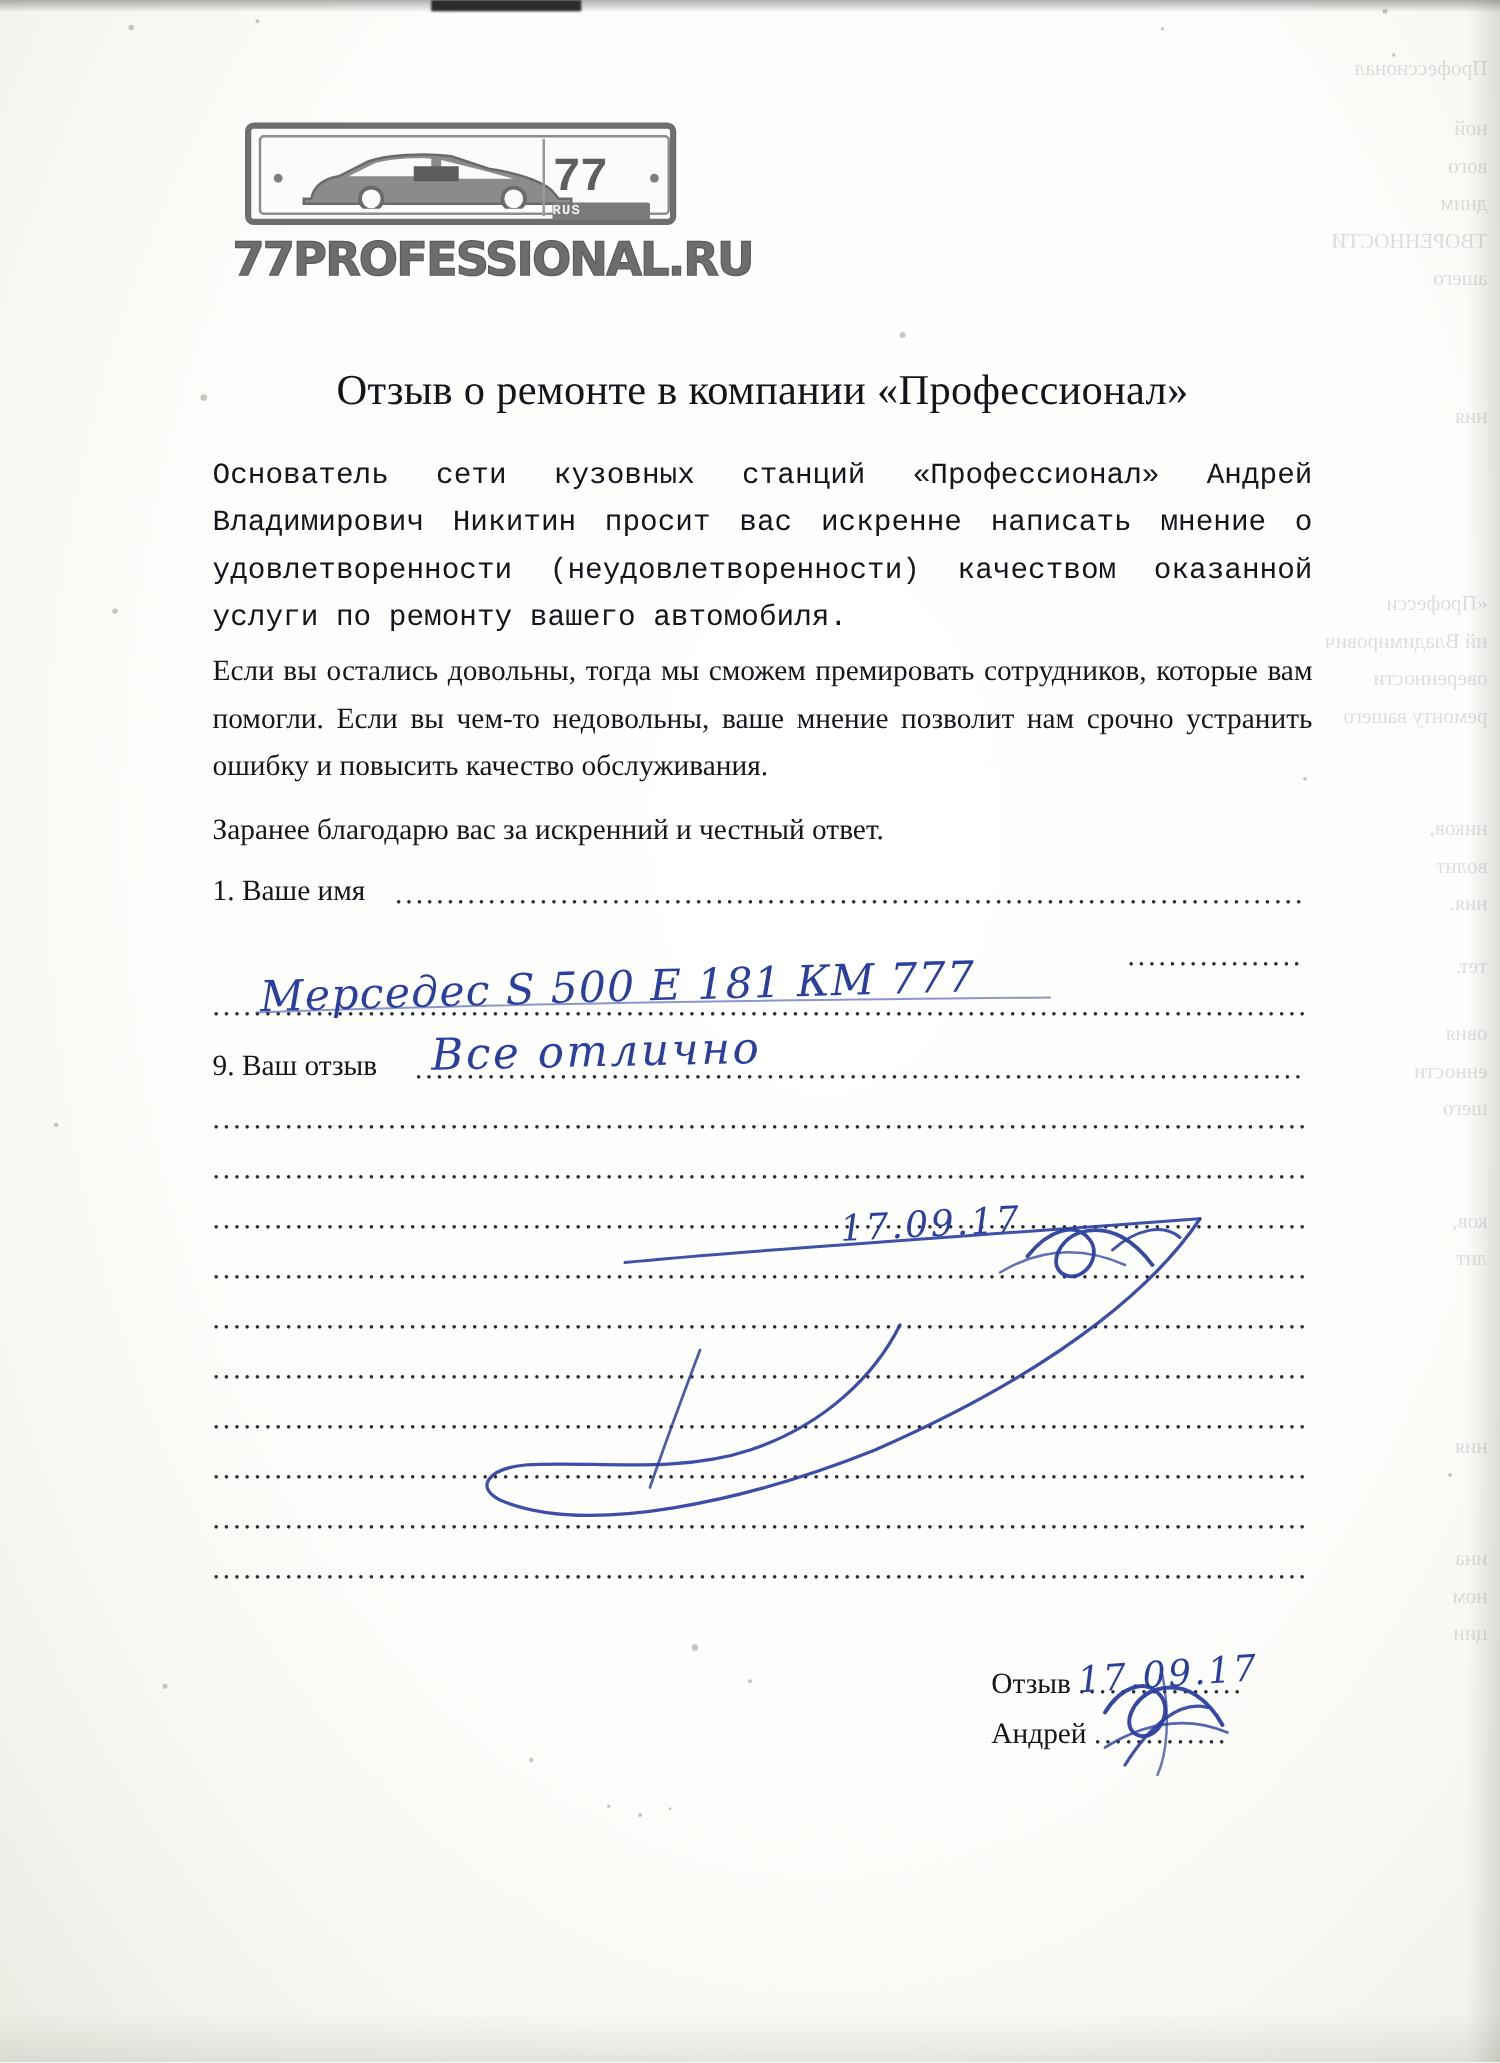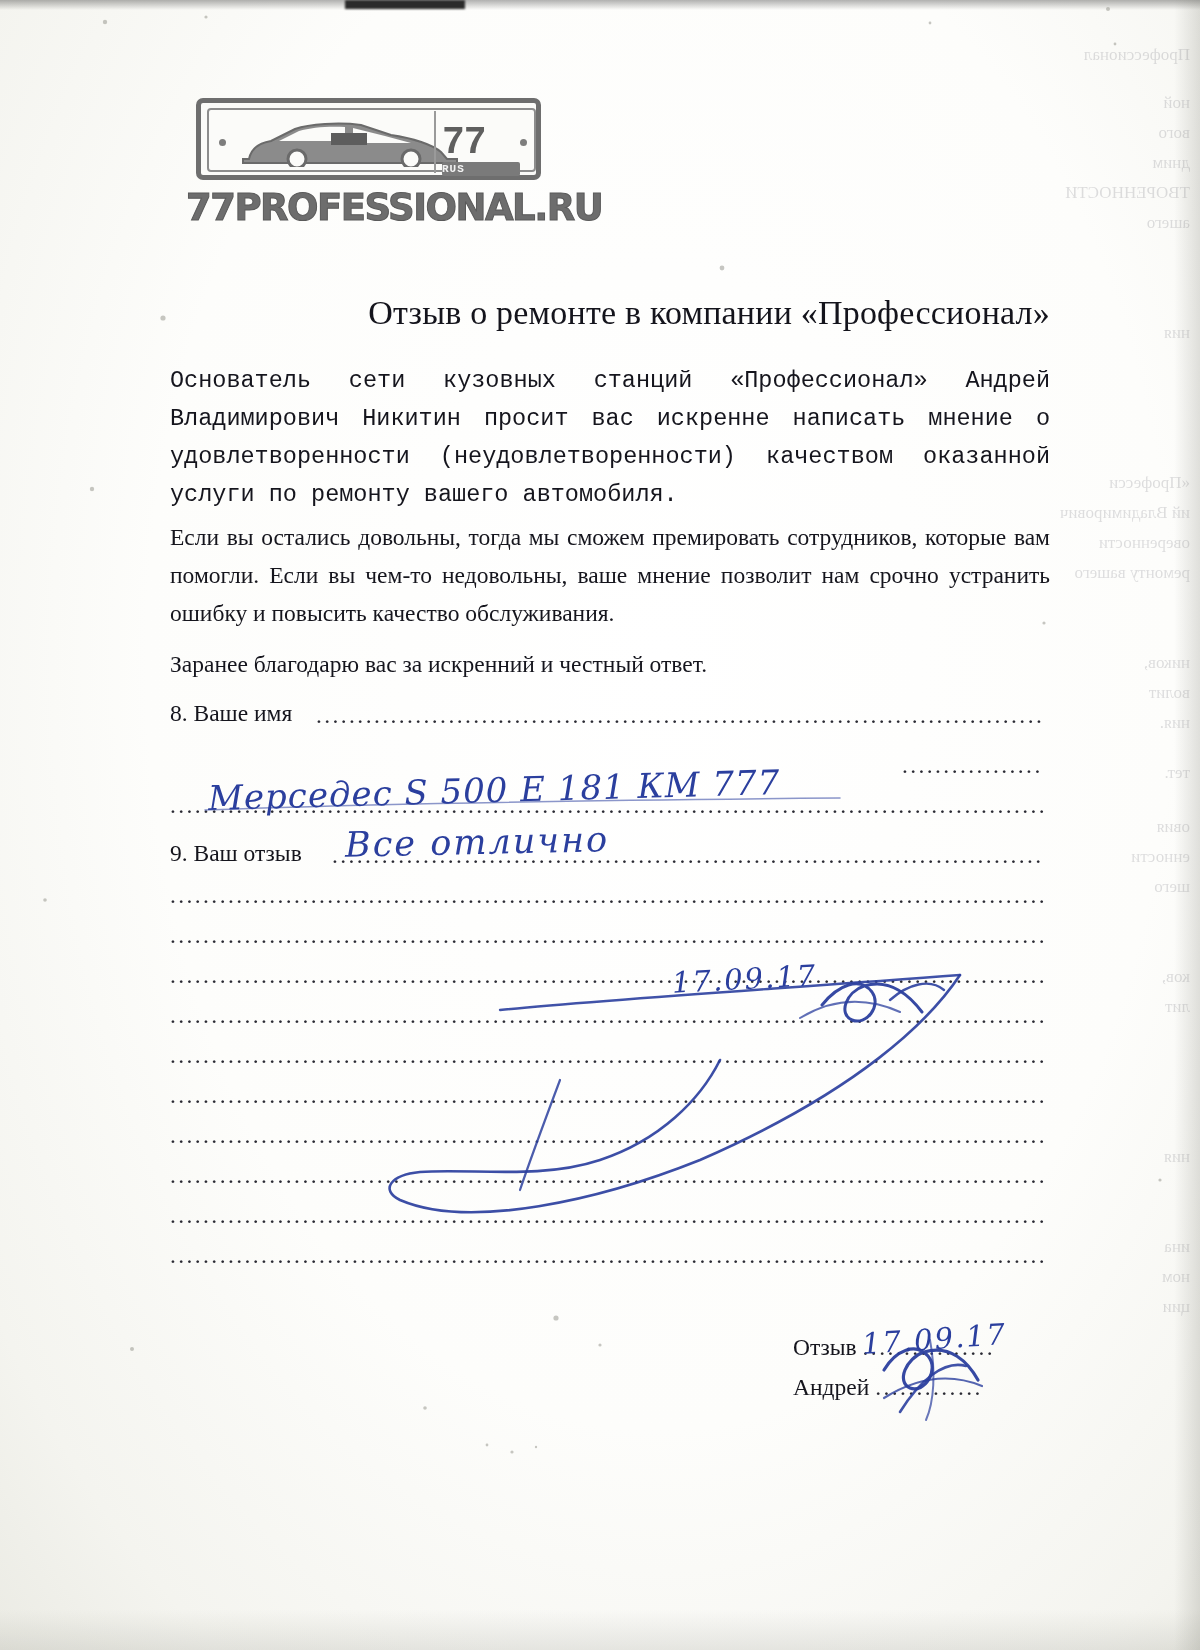--- a/index.html
+++ b/index.html
@@ -162,21 +162,21 @@
 
   
   #doc-title {
     position: absolute;
     left: 170px;
     top: 292px;
     width: 880px;
     font-size: 34px;
     line-height: 42px;
     color: #14141c;
-    text-align: right;
+    text-align: center;
     letter-spacing: .2px;
   }
   .para {
     position: absolute;
     left: 170px;
     width: 880px;
     font-size: 23.5px;
     line-height: 38px;
     text-align: justify;
     color: #15151d;
@@ -343,21 +343,21 @@
     </div>
     <div id="logo-wordmark">77PROFESSIONAL.RU</div>
   </div>
 
   <div id="doc-title">Отзыв о ремонте в компании «Профессионал»</div>
 
   <div class="para" id="para-1">Основатель сети кузовных станций «Профессионал» Андрей Владимирович Никитин просит вас искренне написать мнение о удовлетворенности (неудовлетворенности) качеством оказанной услуги по ремонту вашего автомобиля.</div>
   <div class="para" id="para-3">Заранее благодарю вас за искренний и честный ответ.</div>
   <div class="para" id="para-2">Если вы остались довольны, тогда мы сможем премировать сотрудников, которые вам помогли. Если вы чем-то недовольны, ваше мнение позволит нам срочно устранить ошибку и повысить качество обслуживания.</div>
 
-  <div class="field-label" id="label-1">8. Ваше имя</div>
+  <div class="field-label" id="label-1">1. Ваше имя</div>
   <div class="dots" id="dots-1">...........................................................................................................................................................................</div>
 
   <div class="dots" id="dots-2">...........................................................................................................................................................................</div>
   <div class="dots" id="dots-2b">...........................................................................................................................................................................</div>
 
   <div class="field-label" id="label-3">9. Ваш отзыв</div>
   <div class="dots" id="dots-3">...........................................................................................................................................................................</div>
 
   <div class="ruled-line" style="top:880px;">...........................................................................................................................................................................</div>
   <div class="ruled-line" style="top:920px;">...........................................................................................................................................................................</div>

